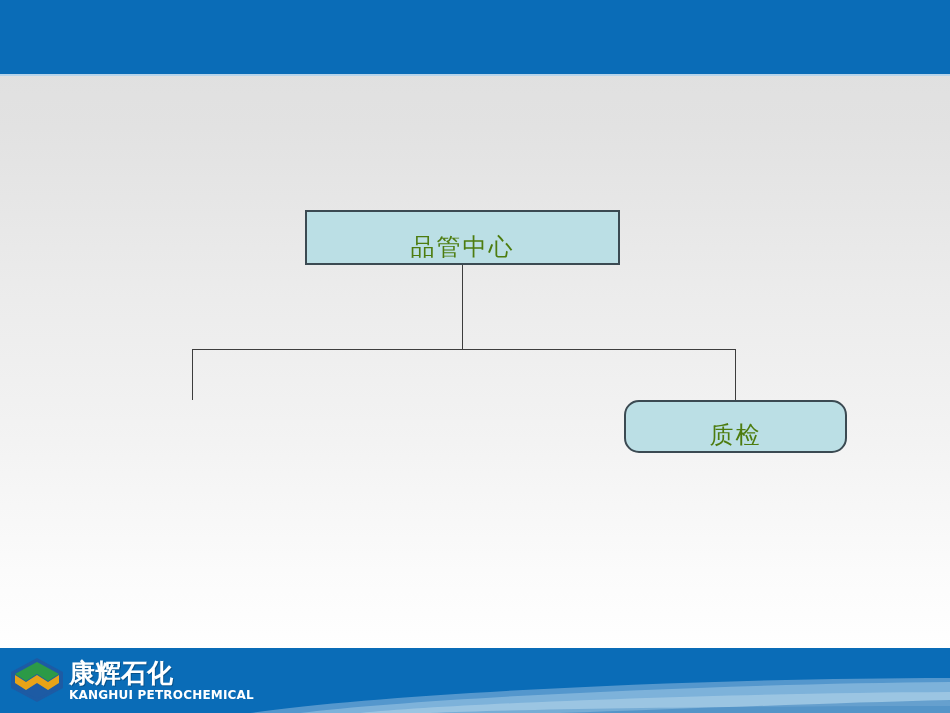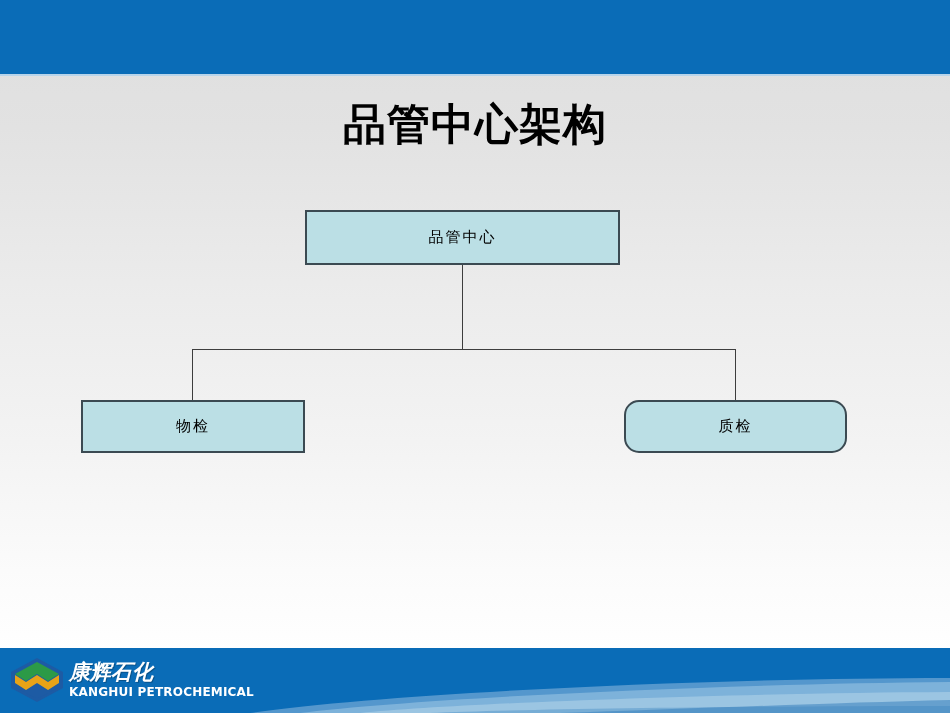--- a/index.html
+++ b/index.html
@@ -63,25 +63,25 @@
     width: 950px;
     height: 713px;
   }
 
   .org-box {
     position: absolute;
     background: #bbdfe5;
     border: 2px solid #3b4a52;
     box-sizing: border-box;
     display: flex;
-    align-items: center;
+    align-items: flex-end;
     justify-content: center;
     font-family: "DejaVu Serif", "Liberation Serif", serif;
-    font-size: 15px;
-    color: #000000;
+    font-size: 24px;
+    color: #4d7c0f;
     letter-spacing: 2px;
   }
 
   #box-root {
     left: 305px;
     top: 210px;
     width: 315px;
     height: 55px;
   }
   #box-left {
@@ -162,64 +162,59 @@
     flex: 0 0 auto;
   }
   #logo-text {
     margin-left: 3px;
     display: flex;
     flex-direction: column;
     justify-content: center;
   }
   #logo-cn {
     font-family: "DejaVu Sans", sans-serif;
-    font-size: 21px;
+    font-size: 26px;
     font-weight: bold;
     color: #ffffff;
     letter-spacing: 0px;
     line-height: 1;
     text-shadow: 1px 1px 0 rgba(0,0,0,0.25);
     white-space: nowrap;
-    font-style: italic;
   }
   #logo-en {
     font-family: "DejaVu Sans", sans-serif;
     font-size: 12px;
     font-weight: bold;
     color: #ffffff;
     letter-spacing: 0.2px;
     line-height: 1;
     margin-top: 3px;
     white-space: nowrap;
   }
 </style>
 </head>
 <body>
 
 <div id="slide">
 
   <div id="top-banner"></div>
   <div id="top-banner-accent"></div>
 
-  <div id="slide-title">品管中心架构</div>
 
   <div id="org-chart">
 
     <div class="conn" id="conn-vert-top"></div>
     <div class="conn" id="conn-horiz"></div>
     <div class="conn" id="conn-vert-left"></div>
     <div class="conn" id="conn-vert-right"></div>
 
     <div class="org-box" id="box-root">
       <span>品管中心</span>
     </div>
 
-    <div class="org-box" id="box-left">
-      <span>物检</span>
-    </div>
 
     <div class="org-box" id="box-right">
       <span>质检</span>
     </div>
 
   </div>
 
   <div id="bottom-bar">
     <svg id="bottom-waves" viewBox="0 0 950 65" preserveAspectRatio="none">
       <path d="M 950 0 L 950 30 C 700 30 380 46 250 65 L 950 65 Z" fill="#6ea6d4" opacity="0.75"></path>

